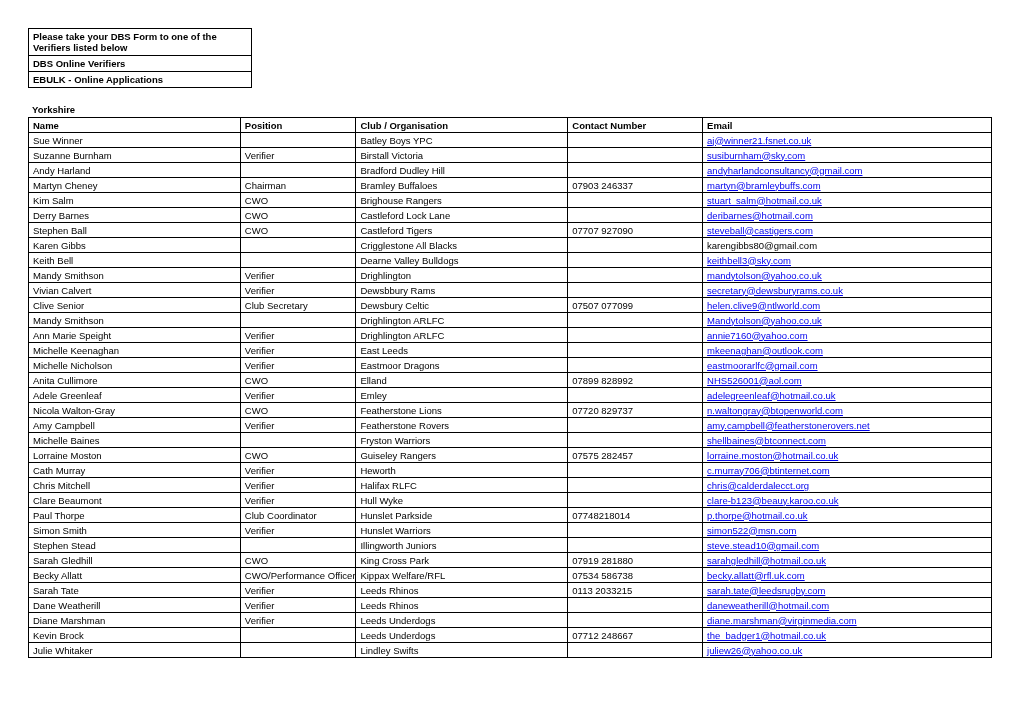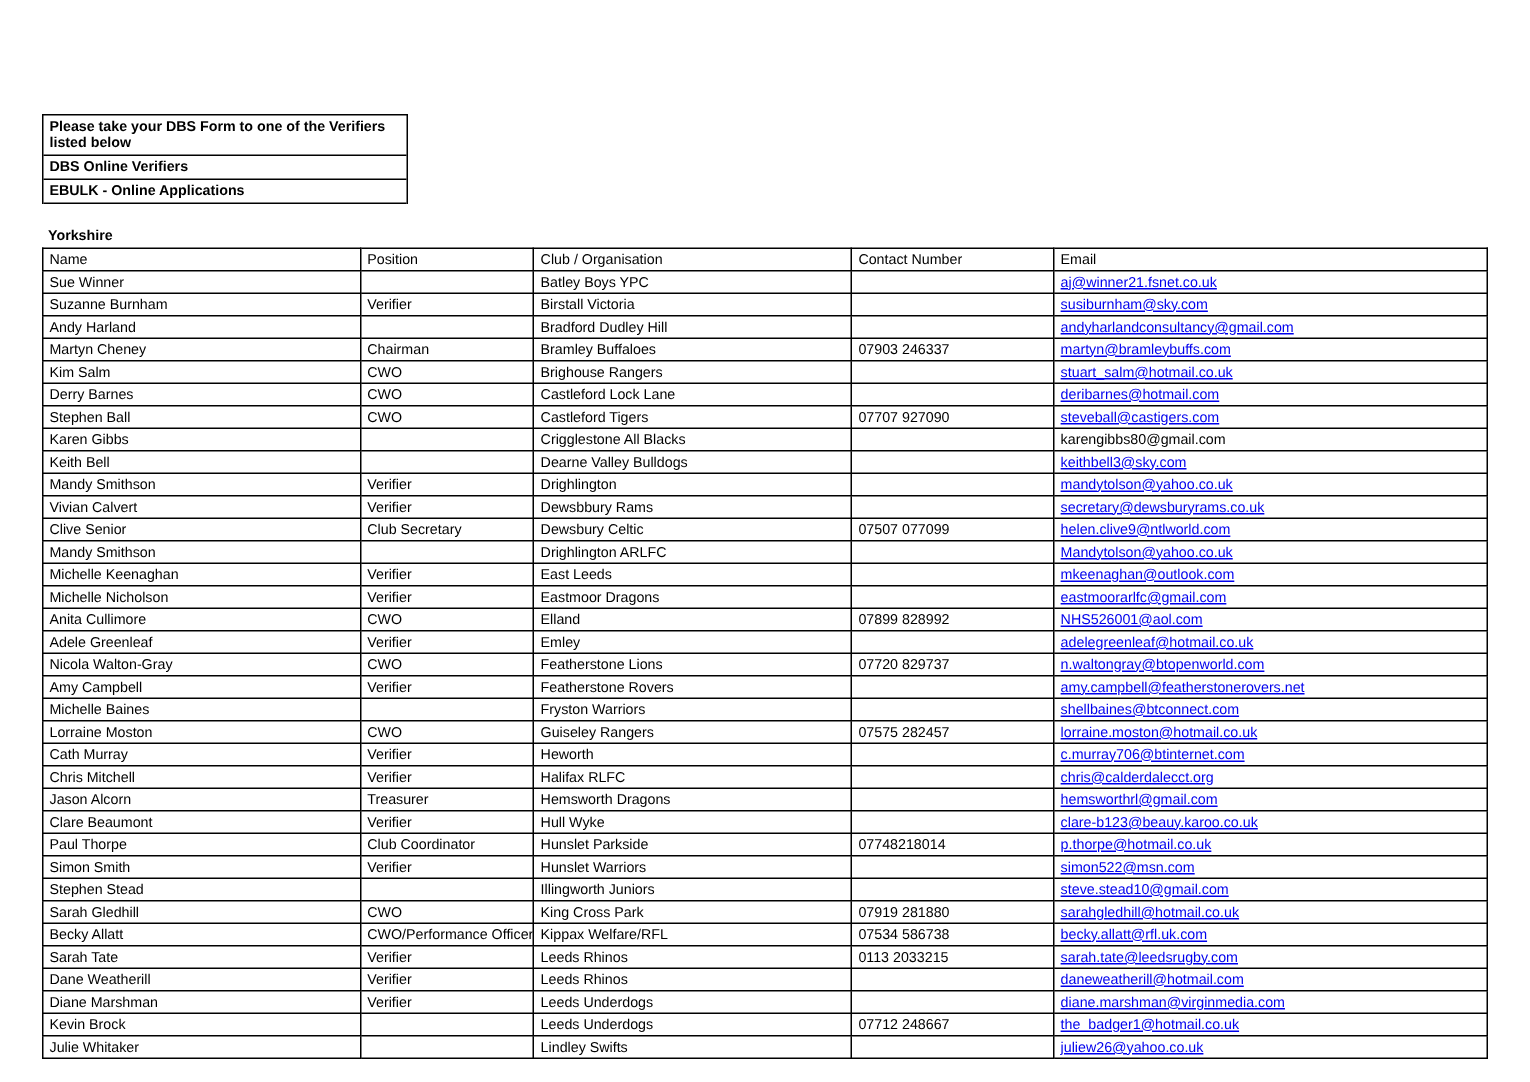--- a/index.html
+++ b/index.html
@@ -7,22 +7,21 @@
     margin: 0;
     padding: 28px;
     font-family: Arial, Helvetica, sans-serif;
     font-size: 9.5px;
     color: #000;
     background: #fff;
   }
   .info-box {
     border: 1px solid #000;
     border-bottom: none;
-    width: 244px;
-    margin-top: 48px;
+    width: 224px;
   }
   .info-box .row {
     border-bottom: 1px solid #000;
     padding: 2px 4px;
     font-weight: bold;
   }
   .section-title {
     font-weight: bold;
     margin-top: 14px;
     margin-bottom: 0;
@@ -34,21 +33,21 @@
     table-layout: fixed;
   }
   th, td {
     border: 1px solid #000;
     padding: 1.5px 4px;
     text-align: left;
     font-size: 9.5px;
     overflow: hidden;
     white-space: nowrap;
   }
-  th { font-weight: normal; }
+  th { font-weight: bold; }
   col.name { width: 22%; }
   col.position { width: 12%; }
   col.org { width: 22%; }
   col.contact { width: 14%; }
   col.email { width: 30%; }
   a.email-link {
     color: #0000ee;
     text-decoration: underline;
   }
 </style>
@@ -166,20 +165,27 @@
         <td><a class="email-link" href="#"> helen.clive9@ntlworld.com</a></td>
       </tr>
       <tr>
         <td>Mandy Smithson</td>
         <td></td>
         <td>Drighlington ARLFC</td>
         <td></td>
         <td><a class="email-link" href="#">Mandytolson@yahoo.co.uk</a></td>
       </tr>
       <tr>
+        <td>Ann Marie Speight</td>
+        <td>Verifier</td>
+        <td>Drighlington ARLFC</td>
+        <td></td>
+        <td><a class="email-link" href="#">annie7160@yahoo.com</a></td>
+      </tr>
+      <tr>
         <td>Michelle Keenaghan</td>
         <td>Verifier</td>
         <td>East Leeds</td>
         <td></td>
         <td><a class="email-link" href="#">mkeenaghan@outlook.com</a></td>
       </tr>
       <tr>
         <td>Michelle Nicholson</td>
         <td>Verifier</td>
         <td>Eastmoor Dragons</td>
@@ -234,27 +240,20 @@
         <td>Heworth</td>
         <td></td>
         <td><a class="email-link" href="#">c.murray706@btinternet.com</a></td>
       </tr>
       <tr>
         <td>Chris Mitchell</td>
         <td>Verifier</td>
         <td>Halifax RLFC</td>
         <td></td>
         <td><a class="email-link" href="#">chris@calderdalecct.org</a></td>
-      </tr>
-      <tr>
-        <td>Jason Alcorn</td>
-        <td>Treasurer</td>
-        <td>Hemsworth Dragons</td>
-        <td></td>
-        <td><a class="email-link" href="#">hemsworthrl@gmail.com</a></td>
       </tr>
       <tr>
         <td>Clare Beaumont</td>
         <td>Verifier</td>
         <td>Hull Wyke</td>
         <td></td>
         <td><a class="email-link" href="#">clare-b123@beauy.karoo.co.uk</a></td>
       </tr>
       <tr>
         <td>Paul Thorpe</td>

